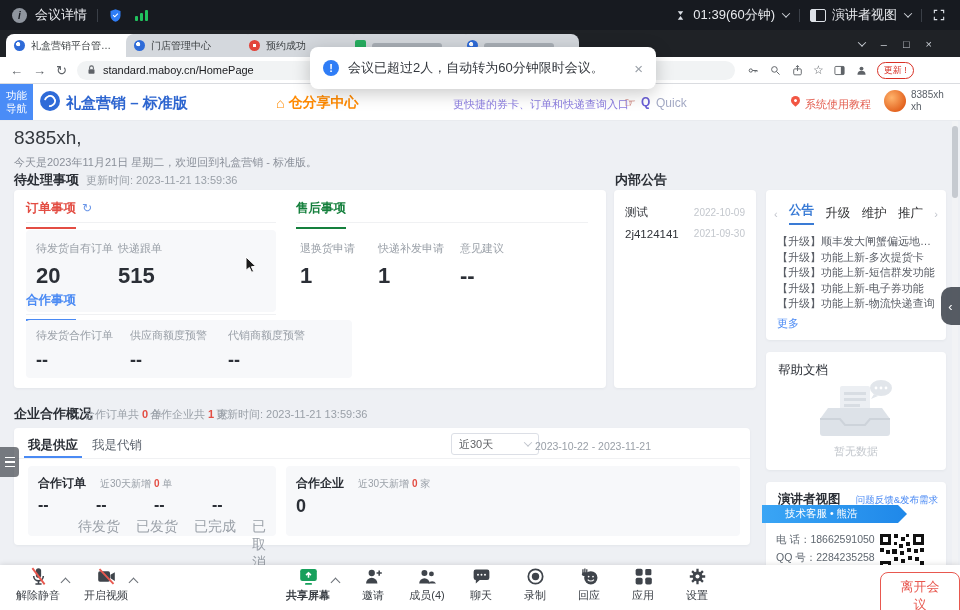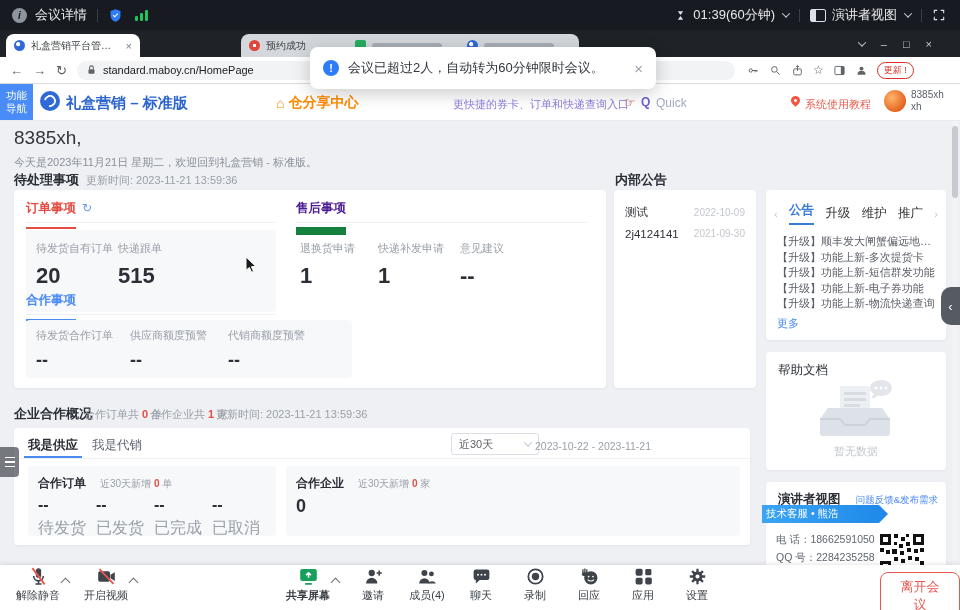--- a/index.html
+++ b/index.html
@@ -71,32 +71,32 @@
   .antabs{position:absolute;left:8px;right:8px;top:12px;display:flex;align-items:center;justify-content:space-between;}
   .antab{font-size:12.5px;color:#303133;}
   .antab.on{color:#3a7bd5;font-weight:bold;border-bottom:2px solid #3a7bd5;padding-bottom:4px;}
   .anchev{color:#c0c4cc;font-size:11px;}
   .anitems{position:absolute;left:11px;right:8px;top:44px;}
   .an-item{font-size:11px;color:#5a5e66;line-height:15.5px;white-space:nowrap;overflow:hidden;text-overflow:ellipsis;}
   .anmore{position:absolute;left:11px;top:126px;font-size:11px;color:#4a8af4;}
   
   .emptytxt{position:absolute;left:0;right:0;text-align:center;font-size:11px;color:#c3c7cd;}
   
-  .ribbon{position:absolute;left:-4px;top:23px;width:122px;height:18px;background:linear-gradient(90deg,#3aa5f5,#1f88e9);color:#fff;font-size:10.5px;display:flex;align-items:center;padding-left:4px;clip-path:polygon(0 0,calc(100% - 9px) 0,100% 50%,calc(100% - 9px) 100%,0 100%);}
+  .ribbon{position:absolute;left:-4px;top:23px;width:122px;height:18px;background:linear-gradient(90deg,#3aa5f5,#1f88e9);color:#fff;font-size:10.5px;display:flex;align-items:center;padding-left:23px;clip-path:polygon(0 0,calc(100% - 9px) 0,100% 50%,calc(100% - 9px) 100%,0 100%);}
   .svcline{position:absolute;font-size:10.5px;color:#5f6770;}
   
   .cotab{font-size:12.5px;color:#5f6670;}
   .cotab.on{color:#2b2f36;font-weight:bold;}
   .cotab-underline{position:absolute;height:2px;background:#4a8af4;}
   .selectbox{position:absolute;border:1px solid #dcdfe6;border-radius:3px;height:20px;display:flex;align-items:center;justify-content:space-between;padding:0 7px;font-size:11px;color:#606266;background:#fff;}
   .panel-title{font-size:12px;font-weight:bold;color:#2b2f36;}
   .inc{font-size:10px;color:#9aa0a8;}
   .red{color:#e34d43;font-weight:bold;}
   .pv{font-size:16px;font-weight:bold;color:#2b2f36;}
-  .pl{font-size:16px;color:#9aa0a8;margin-top:4px;}
+  .pl{font-size:14px;color:#9aa0a8;margin-top:4px;margin-left:40px;}
   
   .toolbar{position:absolute;left:0;top:565px;width:960px;height:45px;background:#fff;box-shadow:0 -1px 5px rgba(0,0,0,.1);z-index:30;}
   .tbtn{position:absolute;top:1px;width:58px;display:flex;flex-direction:column;align-items:center;gap:1px;font-size:11px;color:#3a3f45;}
   .tchev{position:absolute;top:14px;}
   .leavebtn{position:absolute;left:866px;top:7px;padding:5px 15px;border:1px solid #e8584f;border-radius:8px;color:#e8584f;font-size:13px;background:#fff;margin-left:14px;}
   
   .toast{position:absolute;left:310px;top:47px;width:346px;height:42px;background:#fff;border-radius:8px;box-shadow:0 4px 18px rgba(0,0,0,.22);display:flex;align-items:center;gap:9px;padding:0 13px;box-sizing:border-box;z-index:40;}
   .toast .ticon{width:16px;height:16px;border-radius:50%;background:#2f7df6;color:#fff;font-size:11px;font-weight:bold;display:flex;align-items:center;justify-content:center;flex:0 0 auto;}
   .toast .ttext{font-size:13px;color:#33373d;white-space:nowrap;}
   .toast .tclosex{margin-left:auto;color:#9aa0a8;font-size:15px;}
@@ -140,20 +140,25 @@
       <svg width="14" height="14" viewBox="0 0 24 24" style="margin-right:14px">
         <path d="M4 9V4h5M15 4h5v5M20 15v5h-5M9 20H4v-5" stroke="#dde1e7" stroke-width="1.9" fill="none"></path>
       </svg>
     </div>
   </div>
 
   <div class="tabstrip">
     <div class="tab active" style="left:6px;width:118px">
       <span class="fav blue"></span>
       <span class="ttl">礼盒营销平台管理中心</span>
+      <span class="tclose">×</span>
+    </div>
+    <div class="tab inactive" style="left:126px;width:113px">
+      <span class="fav blue"></span>
+      <span class="ttl">门店管理中心</span>
       <span class="tclose">×</span>
     </div>
     <div class="tab inactive" style="left:241px;width:104px">
       <span class="fav red"></span>
       <span class="ttl">预约成功</span>
       <span class="tclose">×</span>
     </div>
     <div class="tab inactive" style="left:347px;width:110px">
       <span class="fav green"></span>
       <span class="ghosttxt"></span>
@@ -247,21 +252,21 @@
         <div class="s-label">待发货自有订单</div>
         <div class="s-value">20</div>
       </div>
       <div class="stat" style="left:92px;top:11px">
         <div class="s-label">快递跟单</div>
         <div class="s-value">515</div>
       </div>
     </div>
 
     <div class="colhead" style="left:282px;top:8px;width:292px">
-      <span class="seg-tab" style="color:#4c1d95;border-bottom:8px solid #15803d">售后事项</span>
+      <span class="seg-tab" style="color:#15803d;border-bottom:2px solid #15803d">售后事项</span>
     </div>
     <div class="stat" style="left:286px;top:51px">
       <div class="s-label">退换货申请</div>
       <div class="s-value">1</div>
     </div>
     <div class="stat" style="left:364px;top:51px">
       <div class="s-label">快递补发申请</div>
       <div class="s-value">1</div>
     </div>
     <div class="stat" style="left:446px;top:51px">

